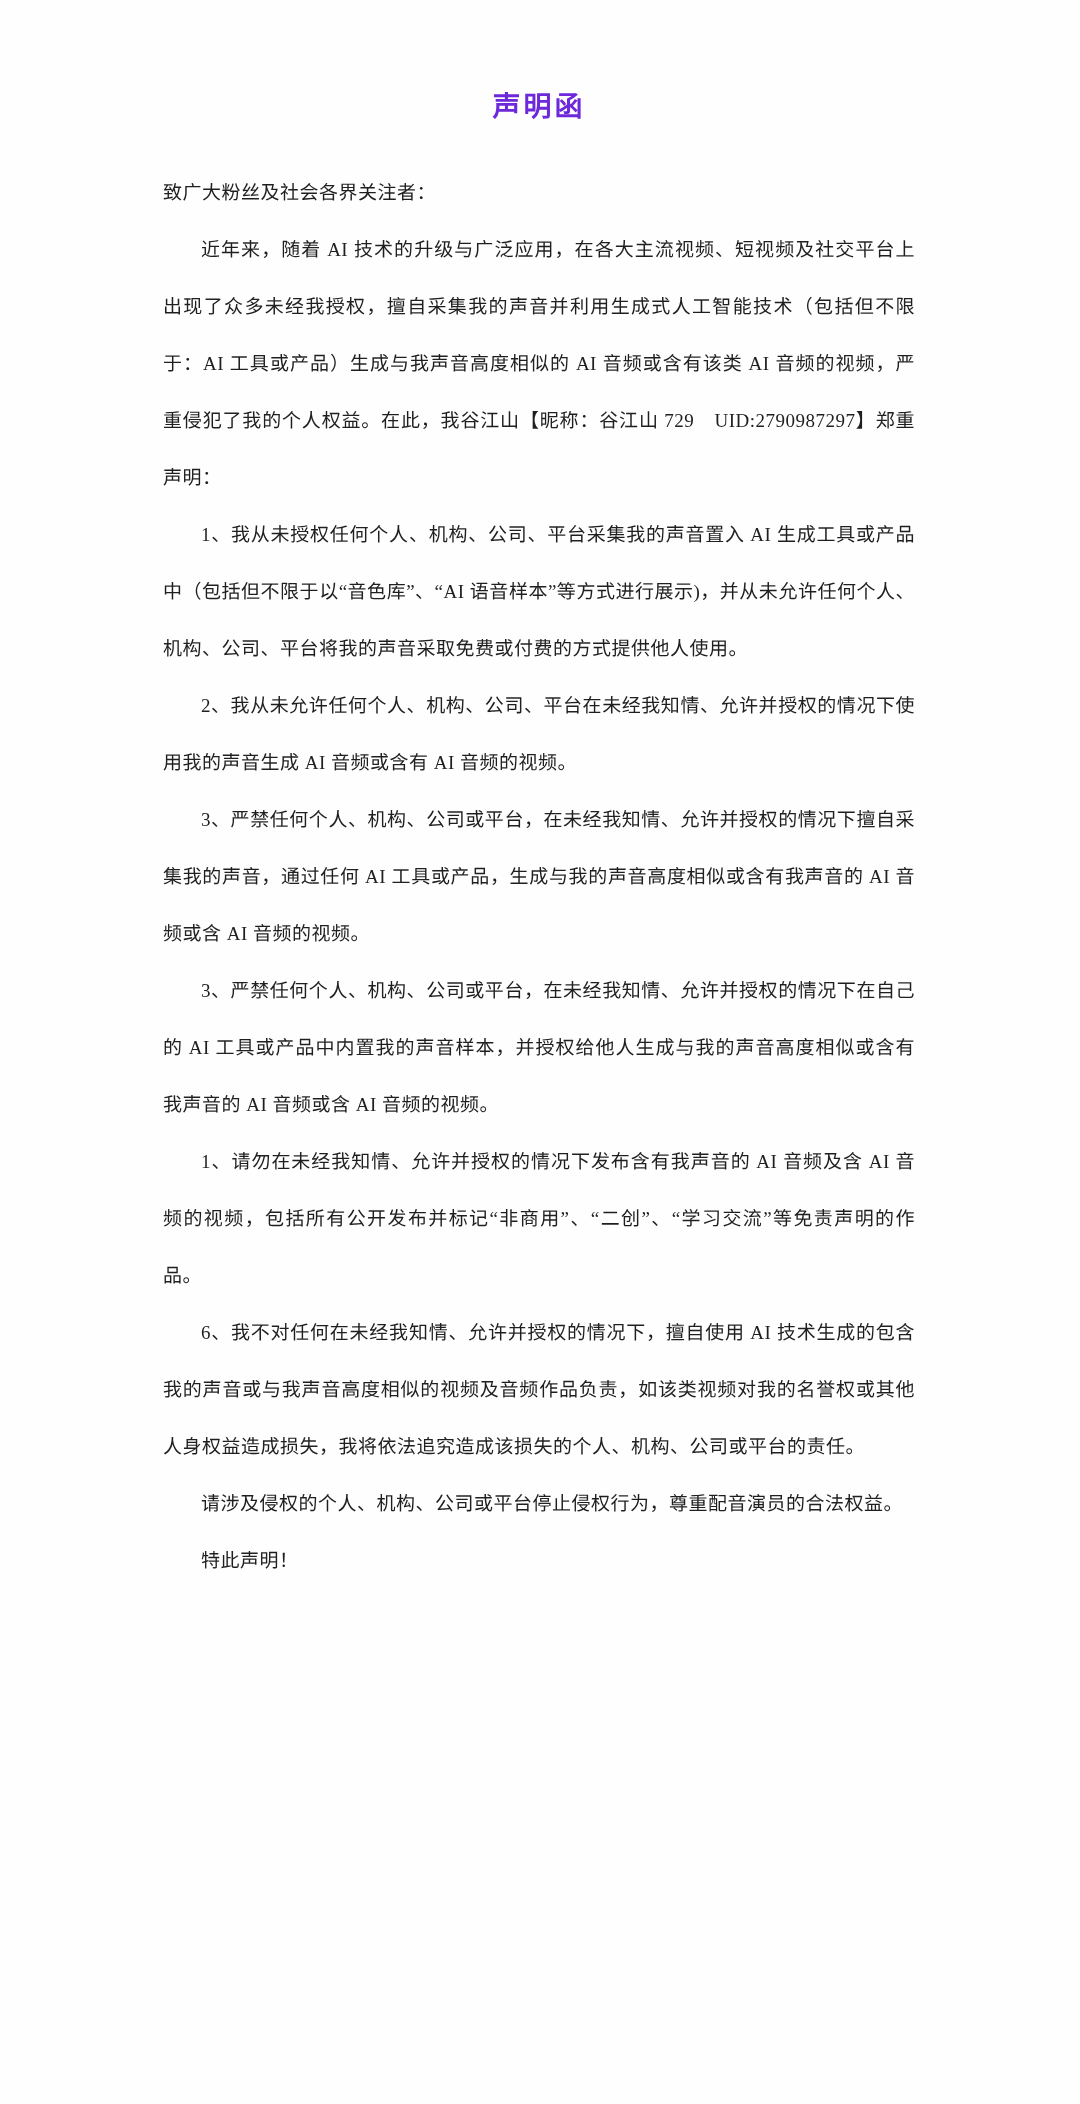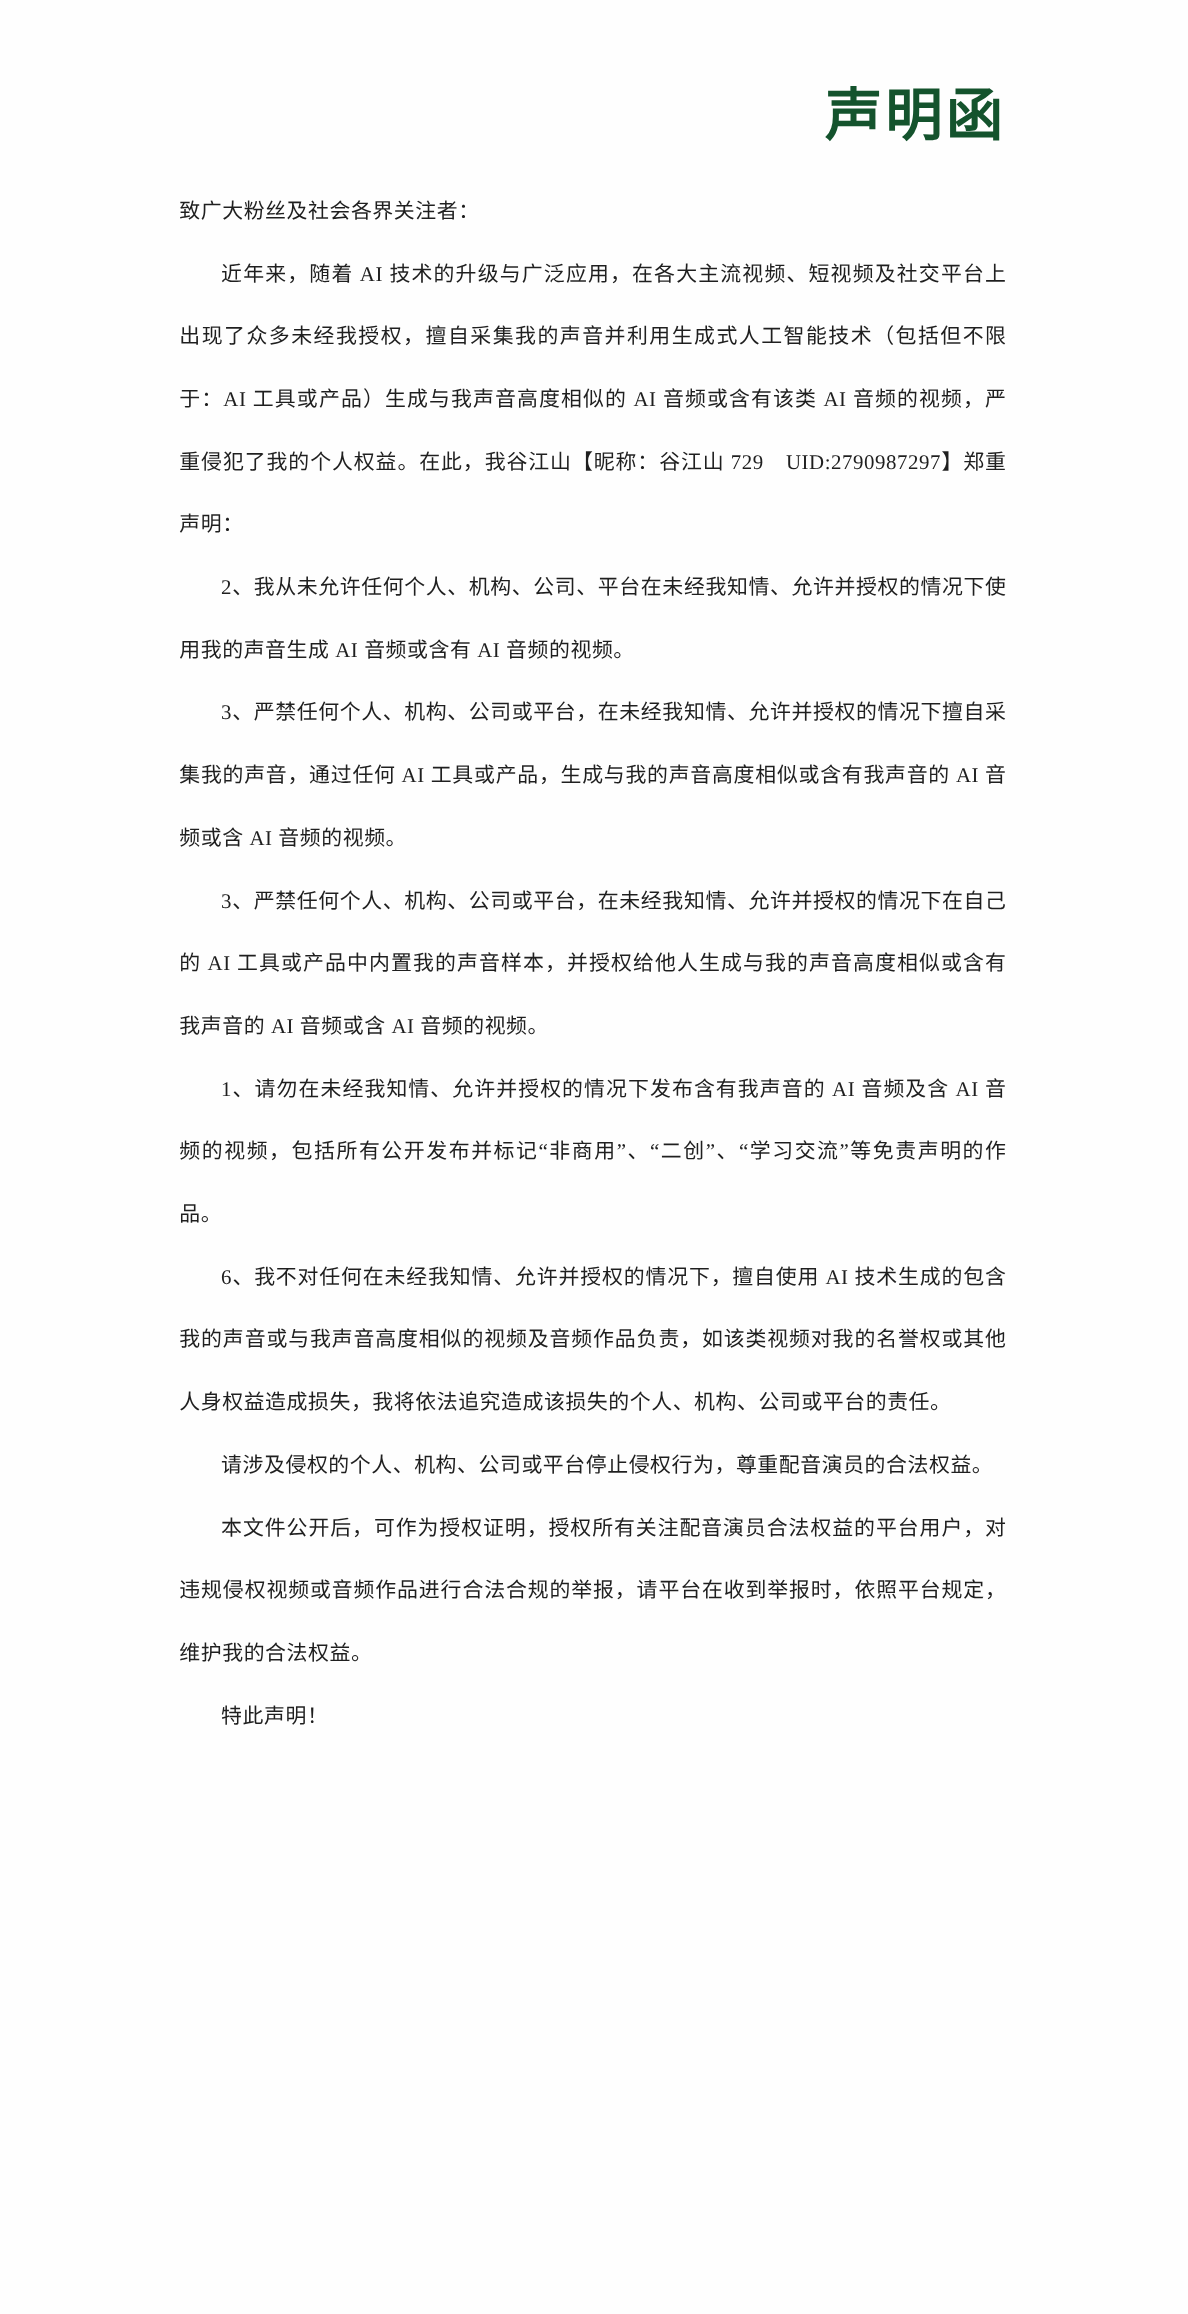--- a/index.html
+++ b/index.html
@@ -13,27 +13,27 @@
     height: 2104px;
     margin: 0 auto;
     background: #fefefe;
     overflow: hidden;
     font-family: "Liberation Serif", "DejaVu Serif", serif;
     color: #1f1f1f;
     box-sizing: border-box;
     padding: 76px 165px 60px 163px;
   }
   .doc-title {
-    font-size: 52px;
+    font-size: 28px;
     font-weight: bold;
-    text-align: right;
+    text-align: center;
     letter-spacing: 3px;
     line-height: 62px;
     margin: 0 0 26px 0;
-    color: #14532d;
+    color: #6d28d9;
   }
   .doc-body p {
     margin: 0;
     font-size: 19px;
     line-height: 57px;
     text-align: justify;
     text-justify: inter-ideograph;
     letter-spacing: 0.5px;
     word-break: break-all;
   }
@@ -46,22 +46,22 @@
 </style>
 </head>
 <body>
 
 <div class="page">
   <h1 class="doc-title">声明函</h1>
 
   <div class="doc-body">
     <p class="no-indent">致广大粉丝及社会各界关注者：</p>
     <p class="indent">近年来，随着 AI 技术的升级与广泛应用，在各大主流视频、短视频及社交平台上出现了众多未经我授权，擅自采集我的声音并利用生成式人工智能技术（包括但不限于：AI 工具或产品）生成与我声音高度相似的 AI 音频或含有该类 AI 音频的视频，严重侵犯了我的个人权益。在此，我谷江山【昵称：谷江山 729　UID:2790987297】郑重声明：</p>
+    <p class="indent">1、我从未授权任何个人、机构、公司、平台采集我的声音置入 AI 生成工具或产品中（包括但不限于以“音色库”、“AI 语音样本”等方式进行展示)，并从未允许任何个人、机构、公司、平台将我的声音采取免费或付费的方式提供他人使用。</p>
     <p class="indent">2、我从未允许任何个人、机构、公司、平台在未经我知情、允许并授权的情况下使用我的声音生成 AI 音频或含有 AI 音频的视频。</p>
     <p class="indent">3、严禁任何个人、机构、公司或平台，在未经我知情、允许并授权的情况下擅自采集我的声音，通过任何 AI 工具或产品，生成与我的声音高度相似或含有我声音的 AI 音频或含 AI 音频的视频。</p>
     <p class="indent">3、严禁任何个人、机构、公司或平台，在未经我知情、允许并授权的情况下在自己的 AI 工具或产品中内置我的声音样本，并授权给他人生成与我的声音高度相似或含有我声音的 AI 音频或含 AI 音频的视频。</p>
     <p class="indent">1、请勿在未经我知情、允许并授权的情况下发布含有我声音的 AI 音频及含 AI 音频的视频，包括所有公开发布并标记“非商用”、“二创”、“学习交流”等免责声明的作品。</p>
     <p class="indent">6、我不对任何在未经我知情、允许并授权的情况下，擅自使用 AI 技术生成的包含我的声音或与我声音高度相似的视频及音频作品负责，如该类视频对我的名誉权或其他人身权益造成损失，我将依法追究造成该损失的个人、机构、公司或平台的责任。</p>
     <p class="indent">请涉及侵权的个人、机构、公司或平台停止侵权行为，尊重配音演员的合法权益。</p>
-    <p class="indent">本文件公开后，可作为授权证明，授权所有关注配音演员合法权益的平台用户，对违规侵权视频或音频作品进行合法合规的举报，请平台在收到举报时，依照平台规定，维护我的合法权益。</p>
     <p class="indent">特此声明！</p>
   </div>
 </div>
 
 </body></html>

